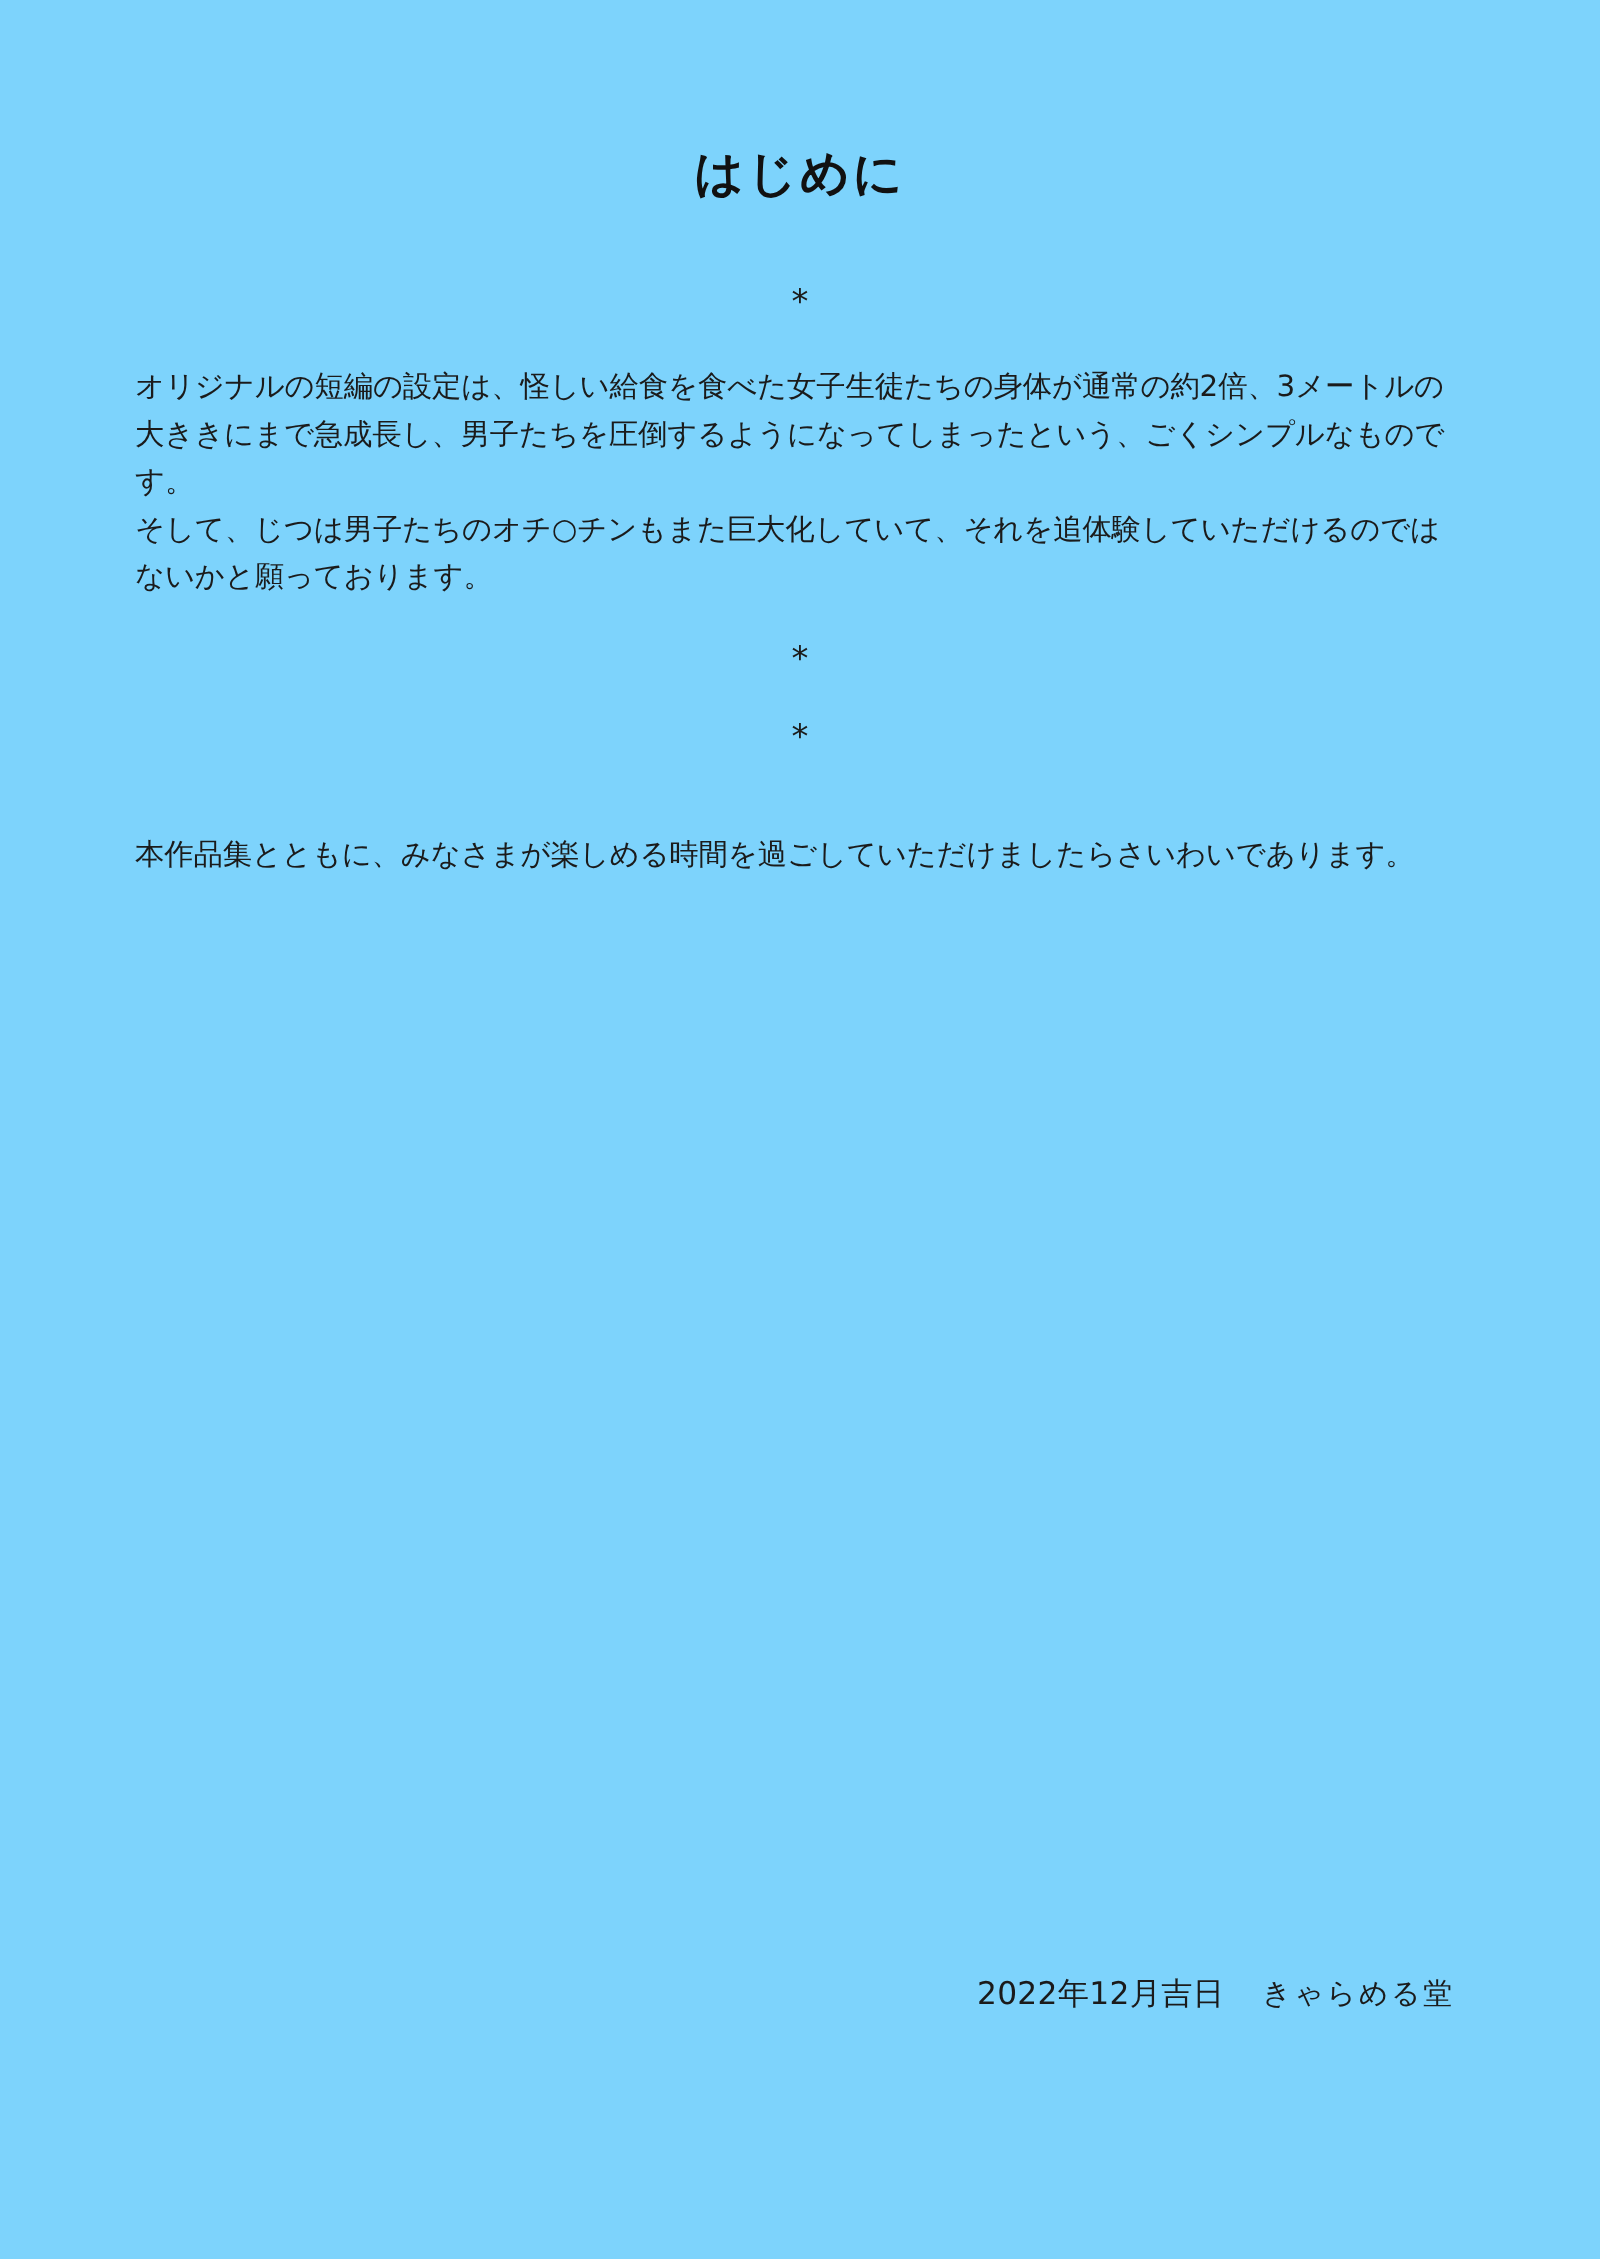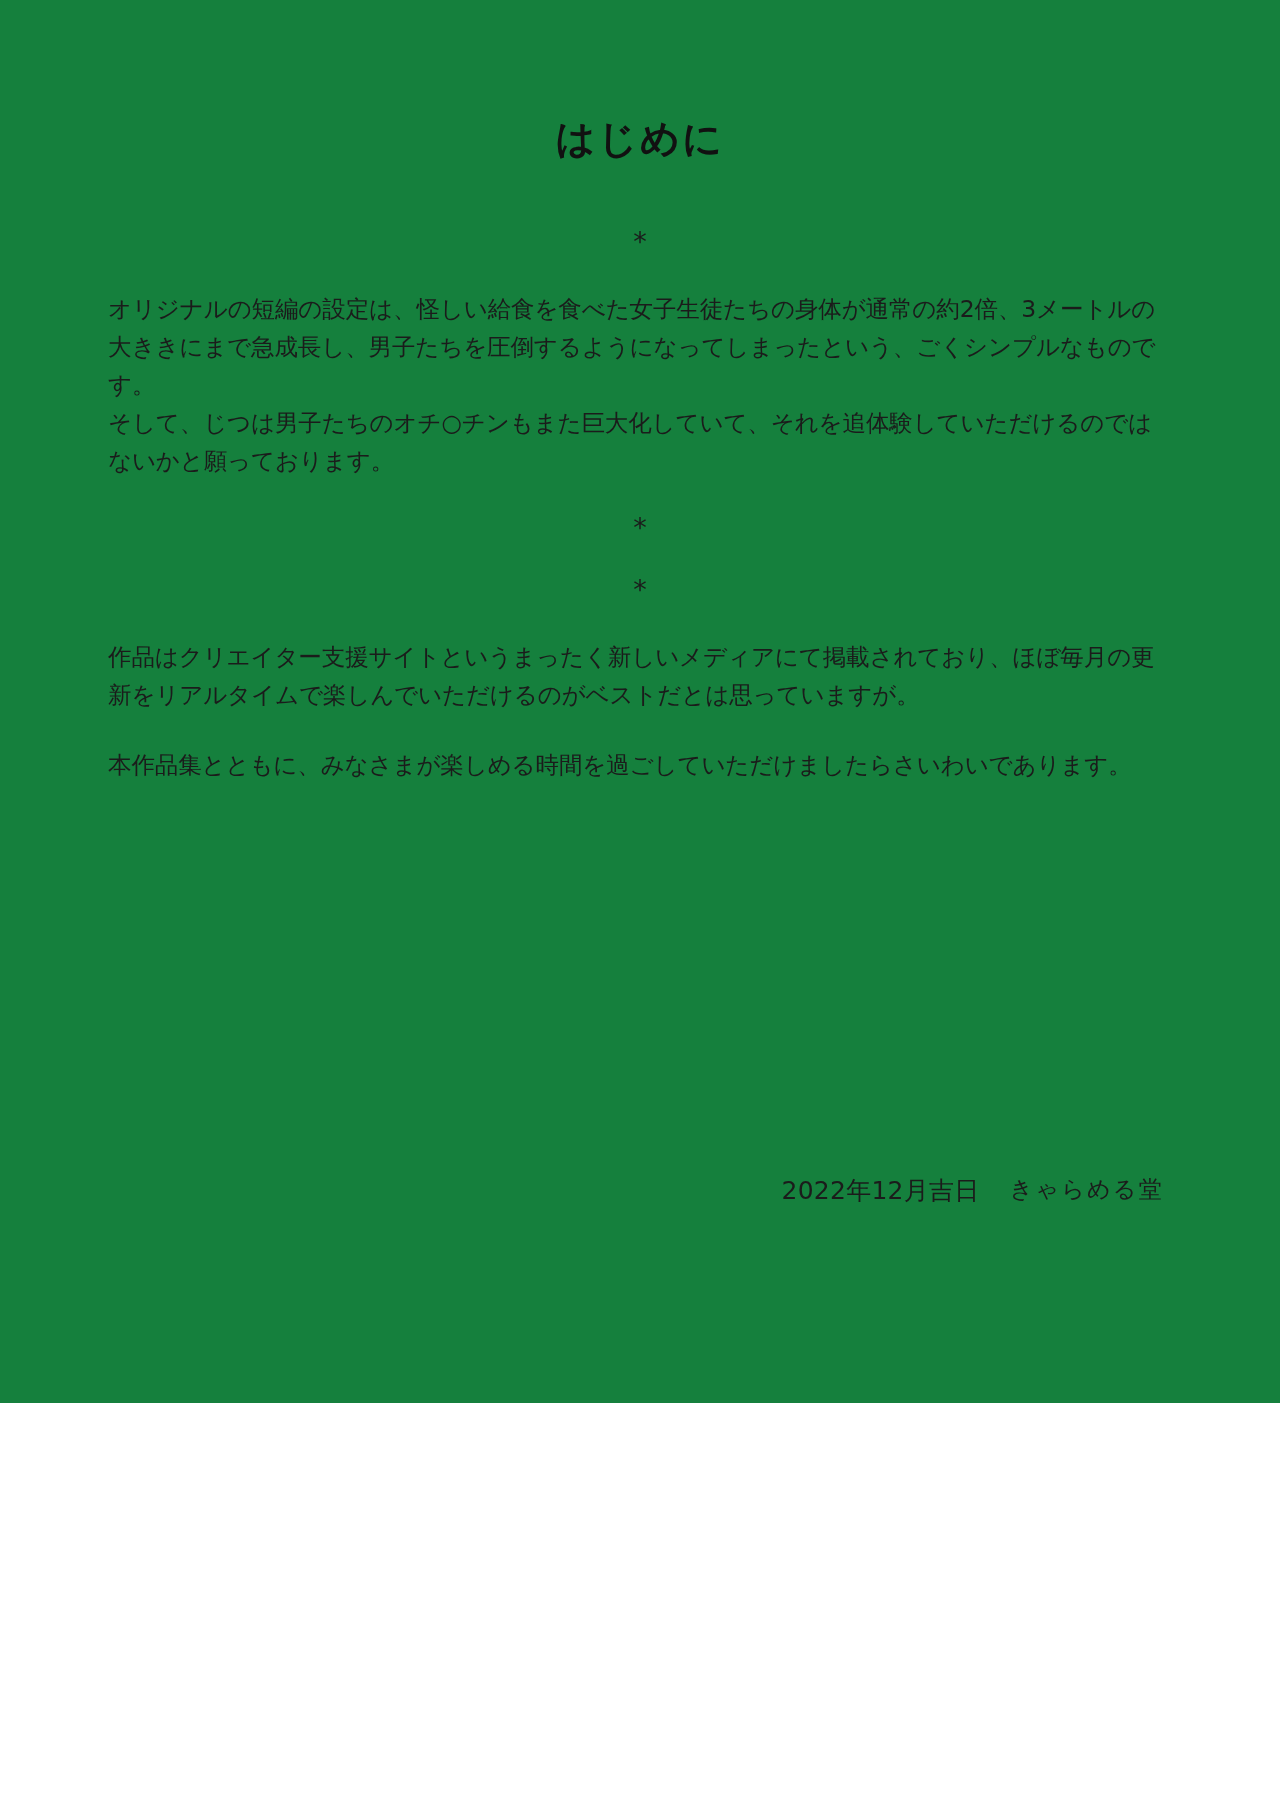--- a/index.html
+++ b/index.html
@@ -7,22 +7,22 @@
     padding: 0;
     background: #ffffff;
   }
   body {
     font-family: "Liberation Sans", sans-serif;
     color: #1a1a1a;
   }
   .page {
     position: relative;
     width: 1280px;
-    height: 1403px;
-    background: #15803d;
+    height: 1807px;
+    background: #7dd3fc;
     box-sizing: border-box;
     overflow: hidden;
   }
   .content {
     position: absolute;
     left: 108px;
     top: 112px;
     width: 1064px;
   }
   .doc-title {
@@ -59,21 +59,21 @@
     height: 22px;
   }
   .gap-small {
     height: 26px;
   }
   .footer {
     position: absolute;
     right: 116px;
     bottom: 196px;
     display: flex;
-    align-items: flex-start;
+    align-items: center;
     gap: 30px;
     font-family: "DejaVu Sans", sans-serif;
   }
   .footer-date {
     font-size: 25px;
     color: #1b1b1b;
     letter-spacing: 0.01em;
   }
   .footer-author {
     font-size: 23px;
@@ -96,21 +96,20 @@
       <p class="para">オリジナルの短編の設定は、怪しい給食を食べた女子生徒たちの身体が通常の約2倍、3メートルの大ききにまで急成長し、男子たちを圧倒するようになってしまったという、ごくシンプルなものです。</p>
       <p class="para">そして、じつは男子たちのオチ○チンもまた巨大化していて、それを追体験していただけるのではないかと願っております。</p>
     </div>
 
     <div class="sep">*</div>
 
 
     <div class="sep">*</div>
 
     <div class="block">
-      <p class="para">作品はクリエイター支援サイトというまったく新しいメディアにて掲載されており、ほぼ毎月の更新をリアルタイムで楽しんでいただけるのがベストだとは思っていますが。</p>
     </div>
 
     <div class="gap-small"></div>
 
     <div class="block">
       <p class="para">本作品集とともに、みなさまが楽しめる時間を過ごしていただけましたらさいわいであります。</p>
     </div>
 
   </div>
 

